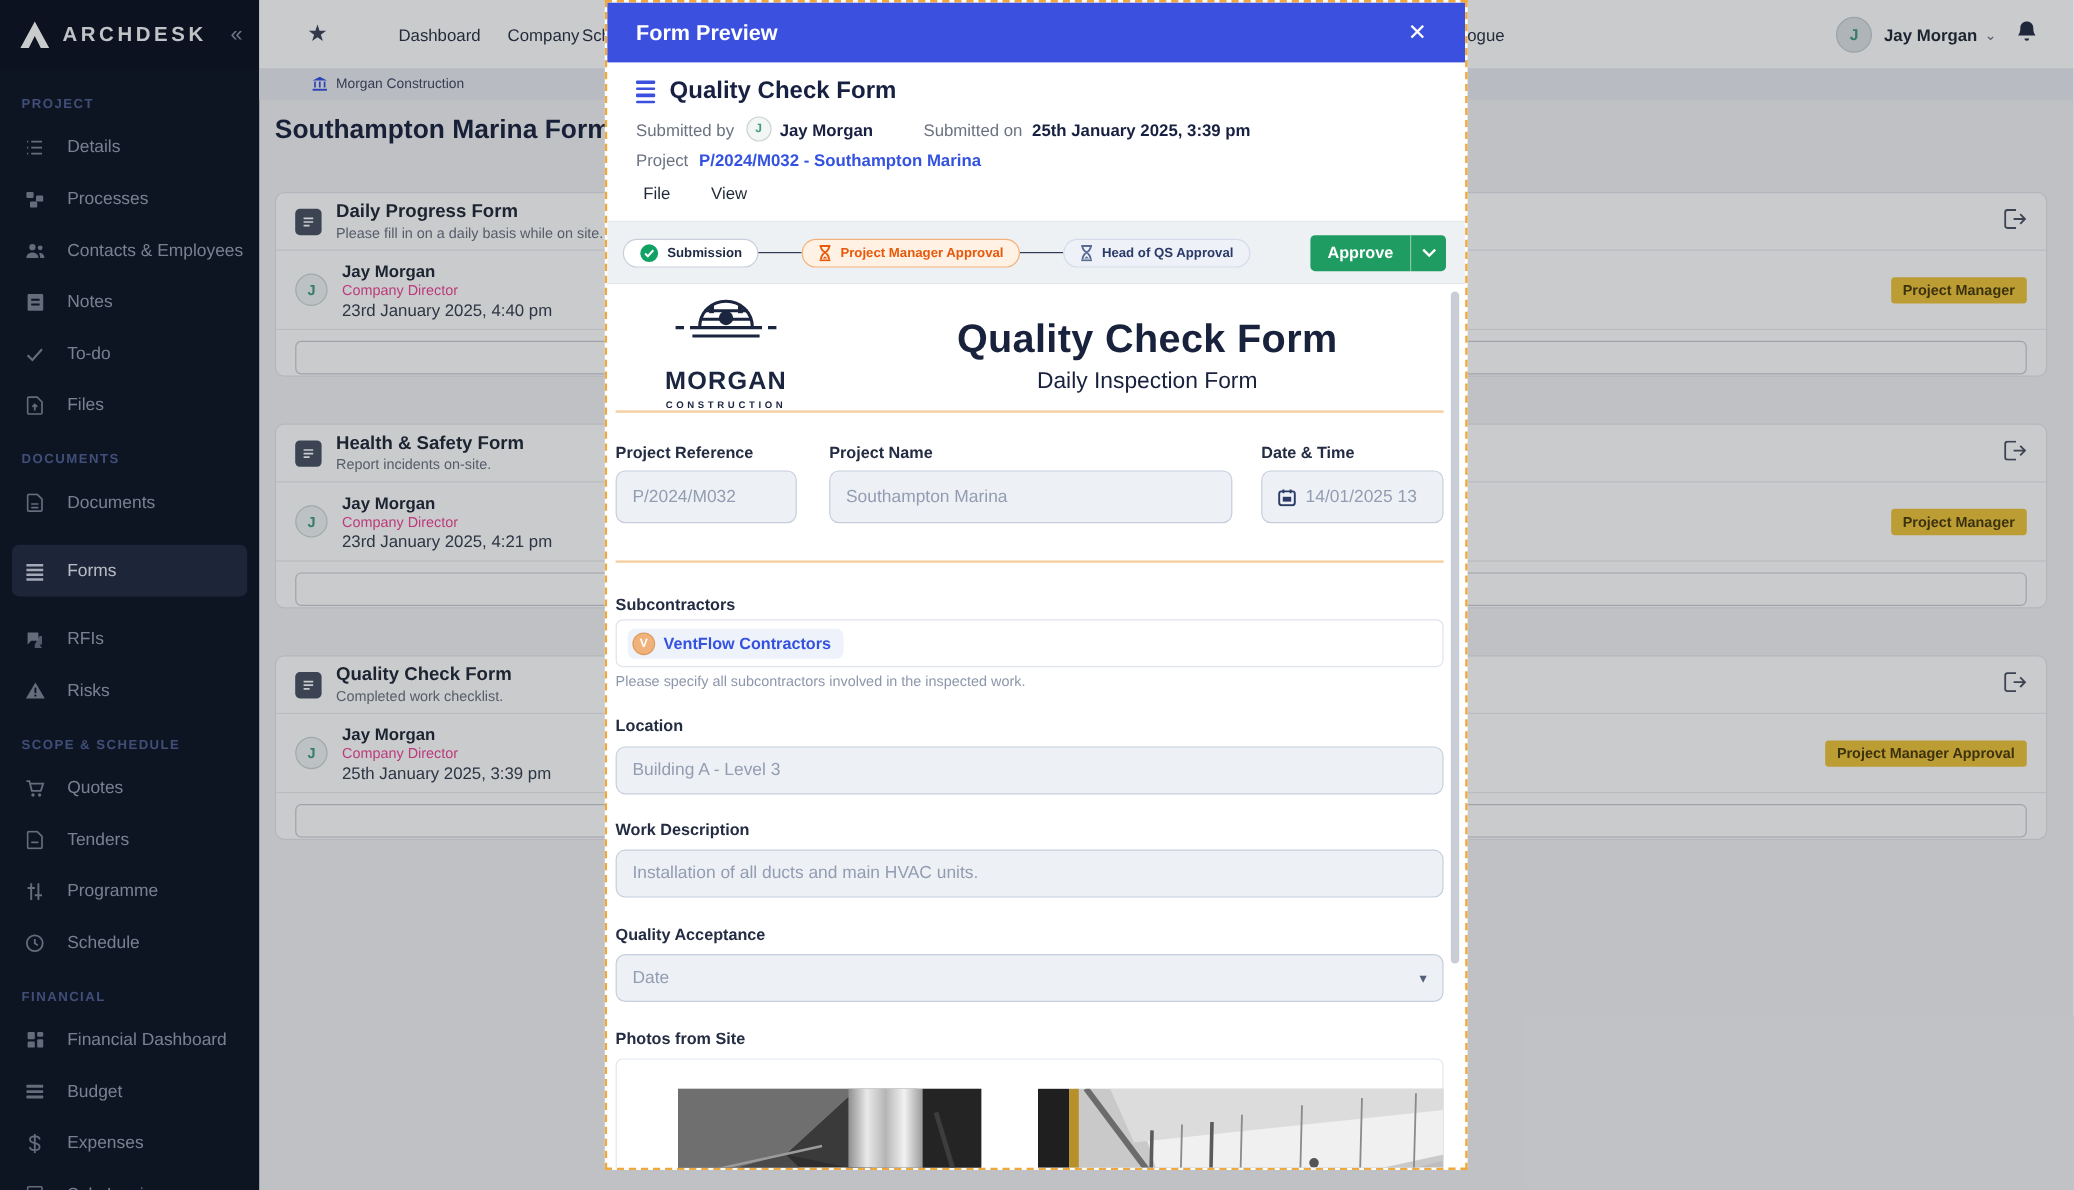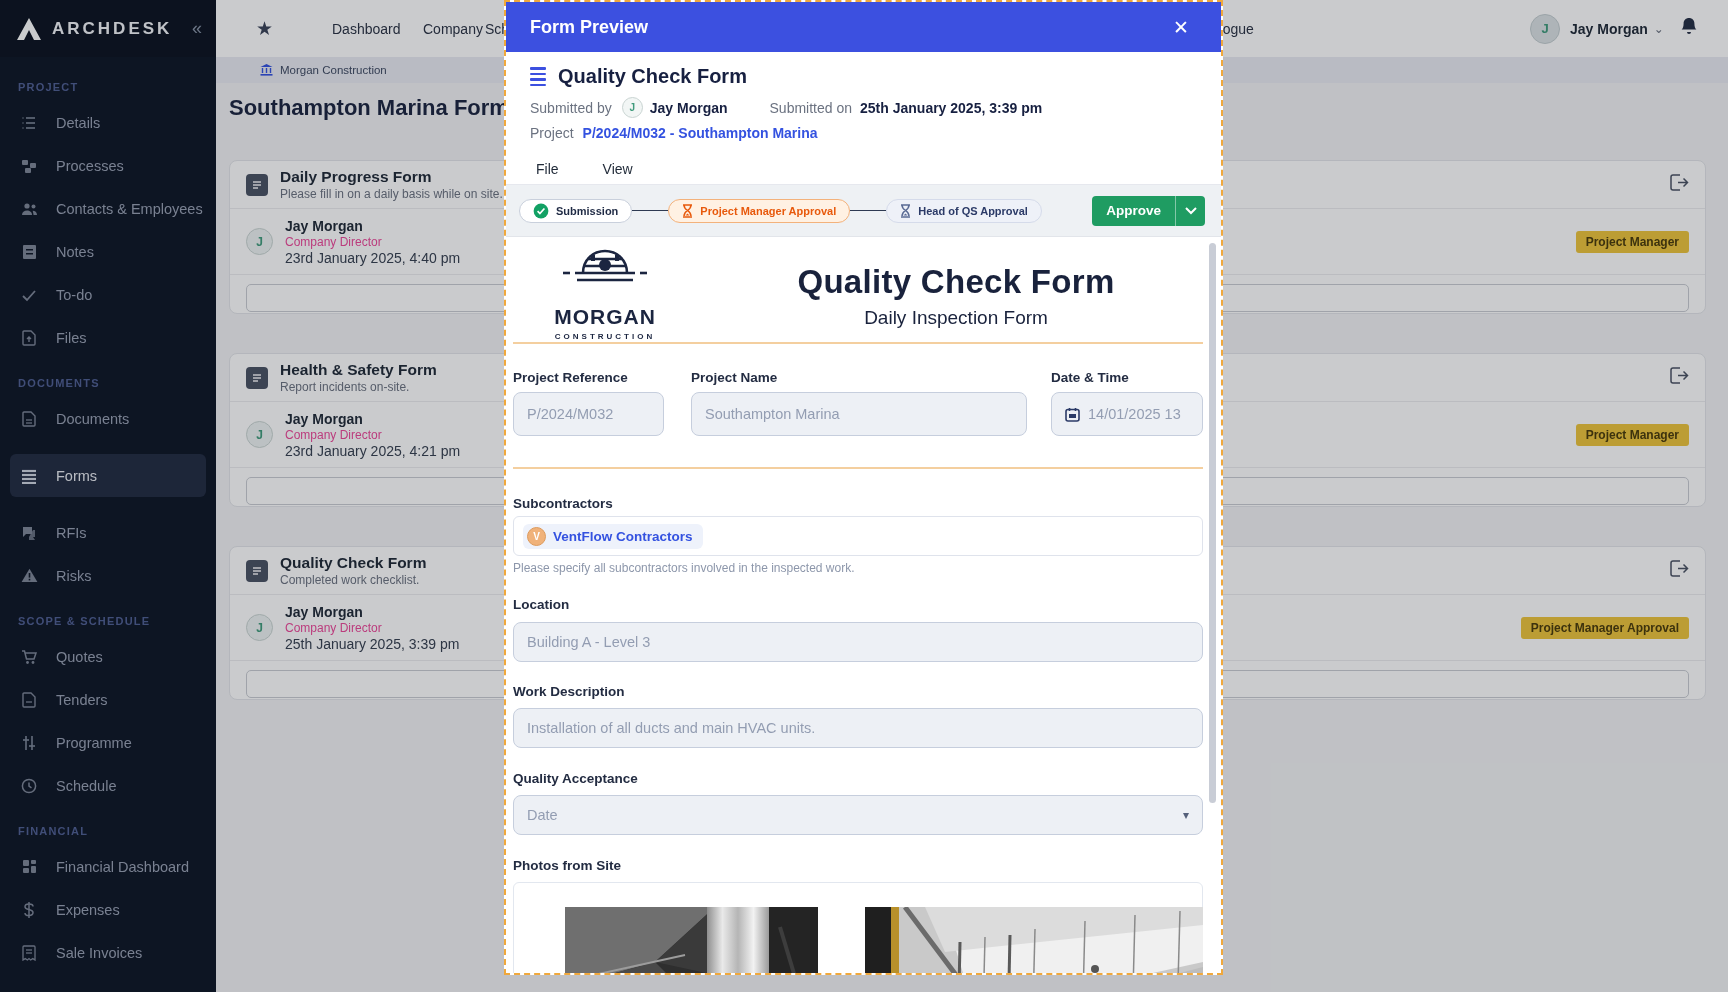--- a/index.html
+++ b/index.html
@@ -65,21 +65,21 @@
   .hamburger { display:flex; flex-direction:column; gap:3px; margin-right:12px; cursor:pointer; }
   .hamburger i { display:block; width:16px; height:2.5px; background:#3c50e0; border-radius:1px; }
   .m-form-title { font-size:20px; font-weight:bold; color:#172041; }
   .m-meta { display:flex; align-items:center; margin-top:9px; font-size:14px; color:#6b7280; }
   .m-meta .avatar-sm { width:21px; height:21px; border-radius:50%; background:#f2f6f5; border:1px solid #c9d4d2; color:#3f9b7c; font-size:10px; font-weight:bold; display:flex; align-items:center; justify-content:center; margin:0 7px 0 10px; }
   .m-meta .strong { color:#172041; font-weight:600; }
   .m-meta .gap { width:42px; }
   .m-meta .date { color:#172041; font-weight:600; margin-left:8px; }
   .m-project-row { display:flex; align-items:center; margin-top:7px; font-size:14px; color:#6b7280; padding-bottom:12px; }
   .m-project-link { color:#3452e0; font-weight:600; margin-left:9px; cursor:pointer; }
-  .m-menu { height:32px; display:flex; align-items:center; gap:44px; padding:0 30px; border-bottom:1px solid #e6e8ee; font-size:14px; color:#1f2937; }
+  .m-menu { height:32px; display:flex; gap:34px; padding:0 30px; border-bottom:1px solid #e6e8ee; font-size:14px; color:#1f2937; }
   .m-menu span { cursor:pointer; }
 
   .workflow { height:52px; background:#eef1f4; border-bottom:1px solid #e2e5ea; display:flex; align-items:center; padding:0 16px 0 13px; }
   .pill { height:24px; border-radius:15px; display:flex; align-items:center; padding:0 13px; font-size:11px; font-weight:600; white-space:nowrap; cursor:pointer; }
   .pill .pic { margin-right:7px; display:flex; }
   .pill-done { background:#ffffff; border:1px solid #c9d0dc; color:#1f2a44; }
   .pill-current { background:#fff1e3; border:1px solid #f3b27c; color:#e8590c; }
   .pill-pending { background:#eef1f8; border:1px solid #d5dbea; color:#2b3a67;justify-content:flex-end; }
   .connector { width:36px; height:1.5px; background:#2e3a52; }
   .approve-btn { margin-left:auto; height:30px; display:flex; background:#1f9c62; border-radius:4px; overflow:hidden; cursor:pointer; }
@@ -276,20 +276,30 @@
   <div class="sb-item">
     <span class="ic">
         <svg width="15" height="15" viewBox="0 0 15 15" fill="currentColor">
           <rect x="1" y="1" width="6" height="6" rx="1"></rect>
           <rect x="9" y="1" width="5" height="4" rx="1"></rect>
           <rect x="1" y="9" width="6" height="5" rx="1"></rect>
           <rect x="9" y="7" width="5" height="7" rx="1"></rect>
         </svg>
       </span>
     <span>Financial Dashboard</span>
+  </div>
+  <div class="sb-item">
+    <span class="ic">
+        <svg width="16" height="14" viewBox="0 0 16 14" fill="currentColor">
+          <rect x="1" y="1" width="14" height="2.4" rx="0.6"></rect>
+          <rect x="1" y="5.5" width="14" height="2.4" rx="0.6"></rect>
+          <rect x="1" y="10" width="14" height="2.4" rx="0.6"></rect>
+        </svg>
+      </span>
+    <span>Budget</span>
   </div>
   <div class="sb-item">
     <span class="ic">
         <svg width="12" height="16" viewBox="0 0 12 16">
           <path d="M10 4.5C10 2.8 8.3 2 6 2S2 3 2 4.7 3.6 7 6 7.6s4 1.3 4 3-1.7 2.9-4 2.9-4-.9-4-2.6" stroke="currentColor" stroke-width="1.5" fill="none"></path>
           <line x1="6" y1="0" x2="6" y2="16" stroke="currentColor" stroke-width="1.5"></line>
         </svg>
       </span>
     <span>Expenses</span>
   </div>

